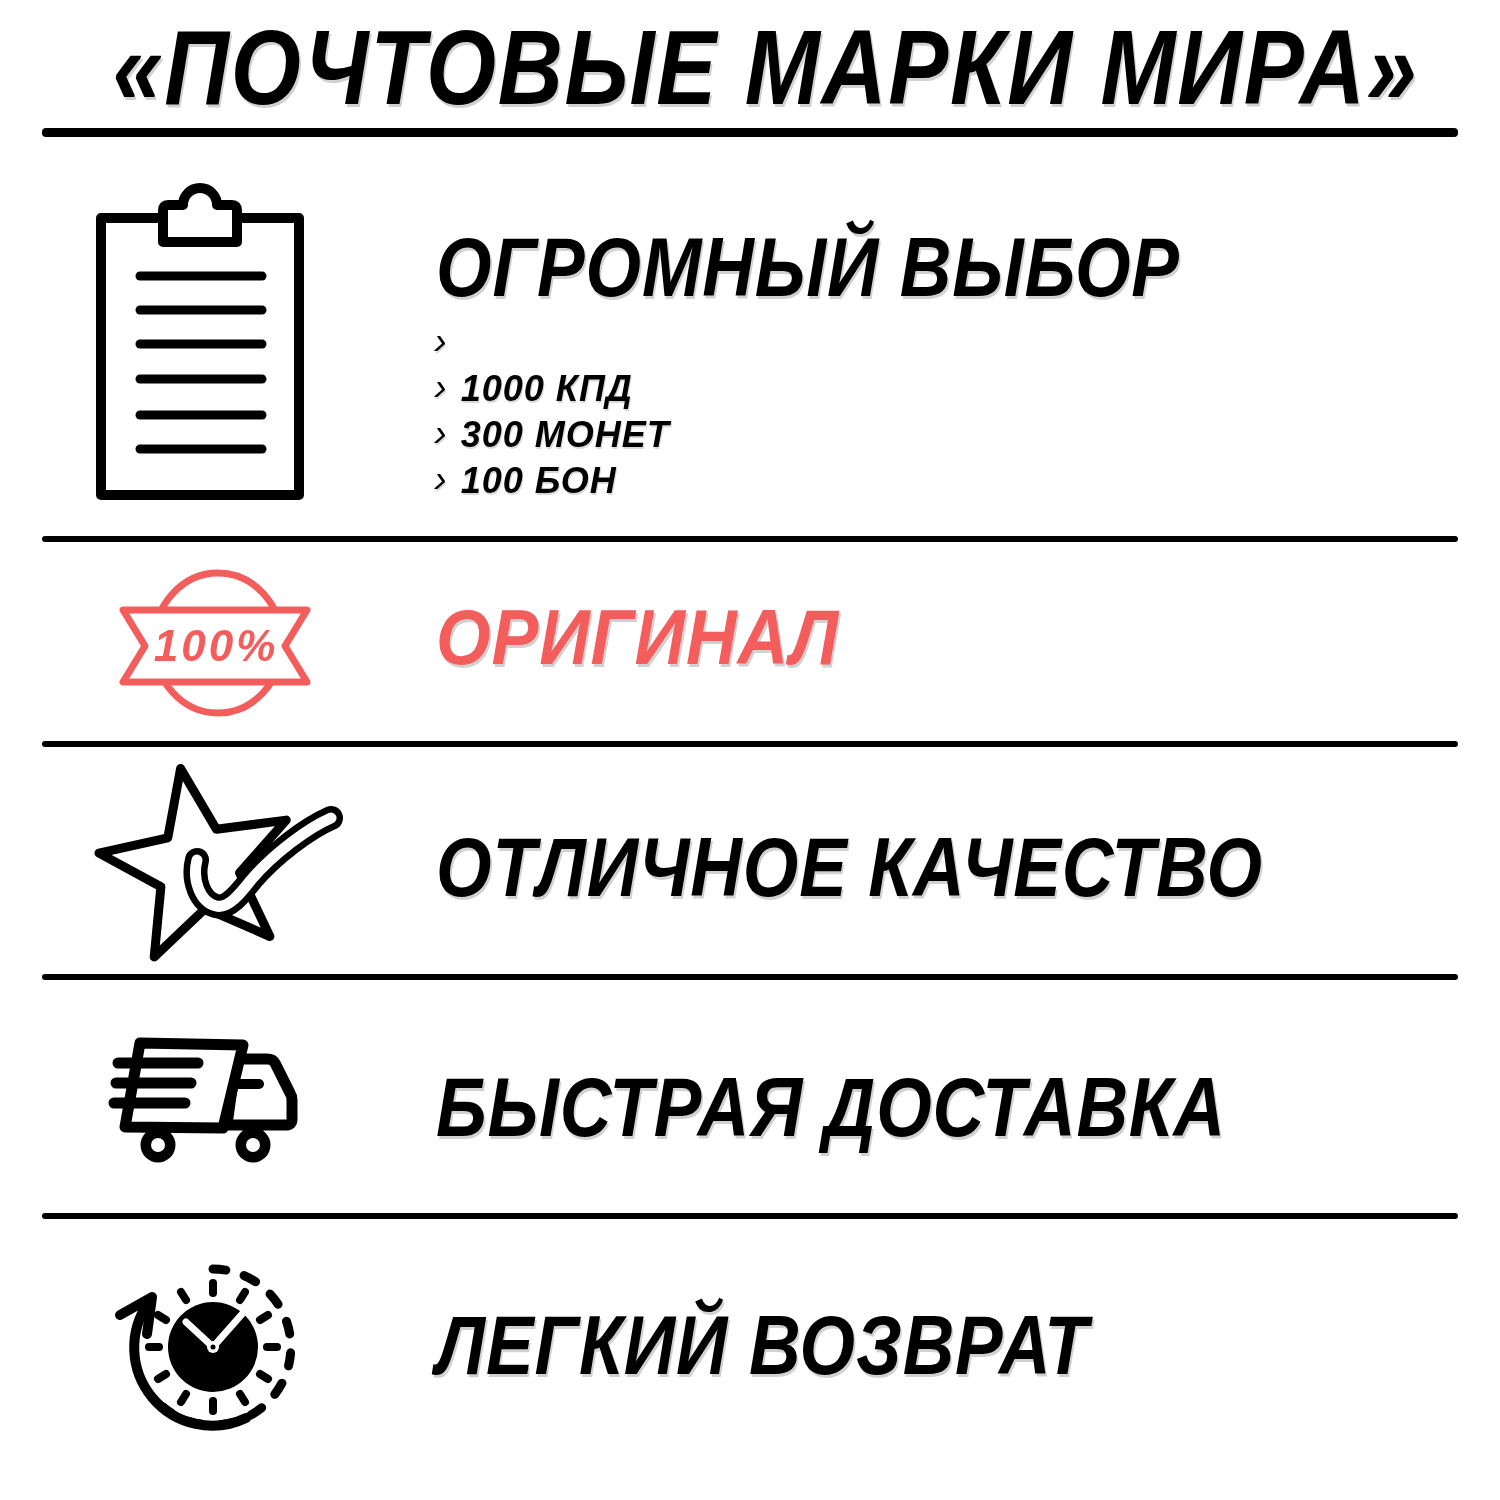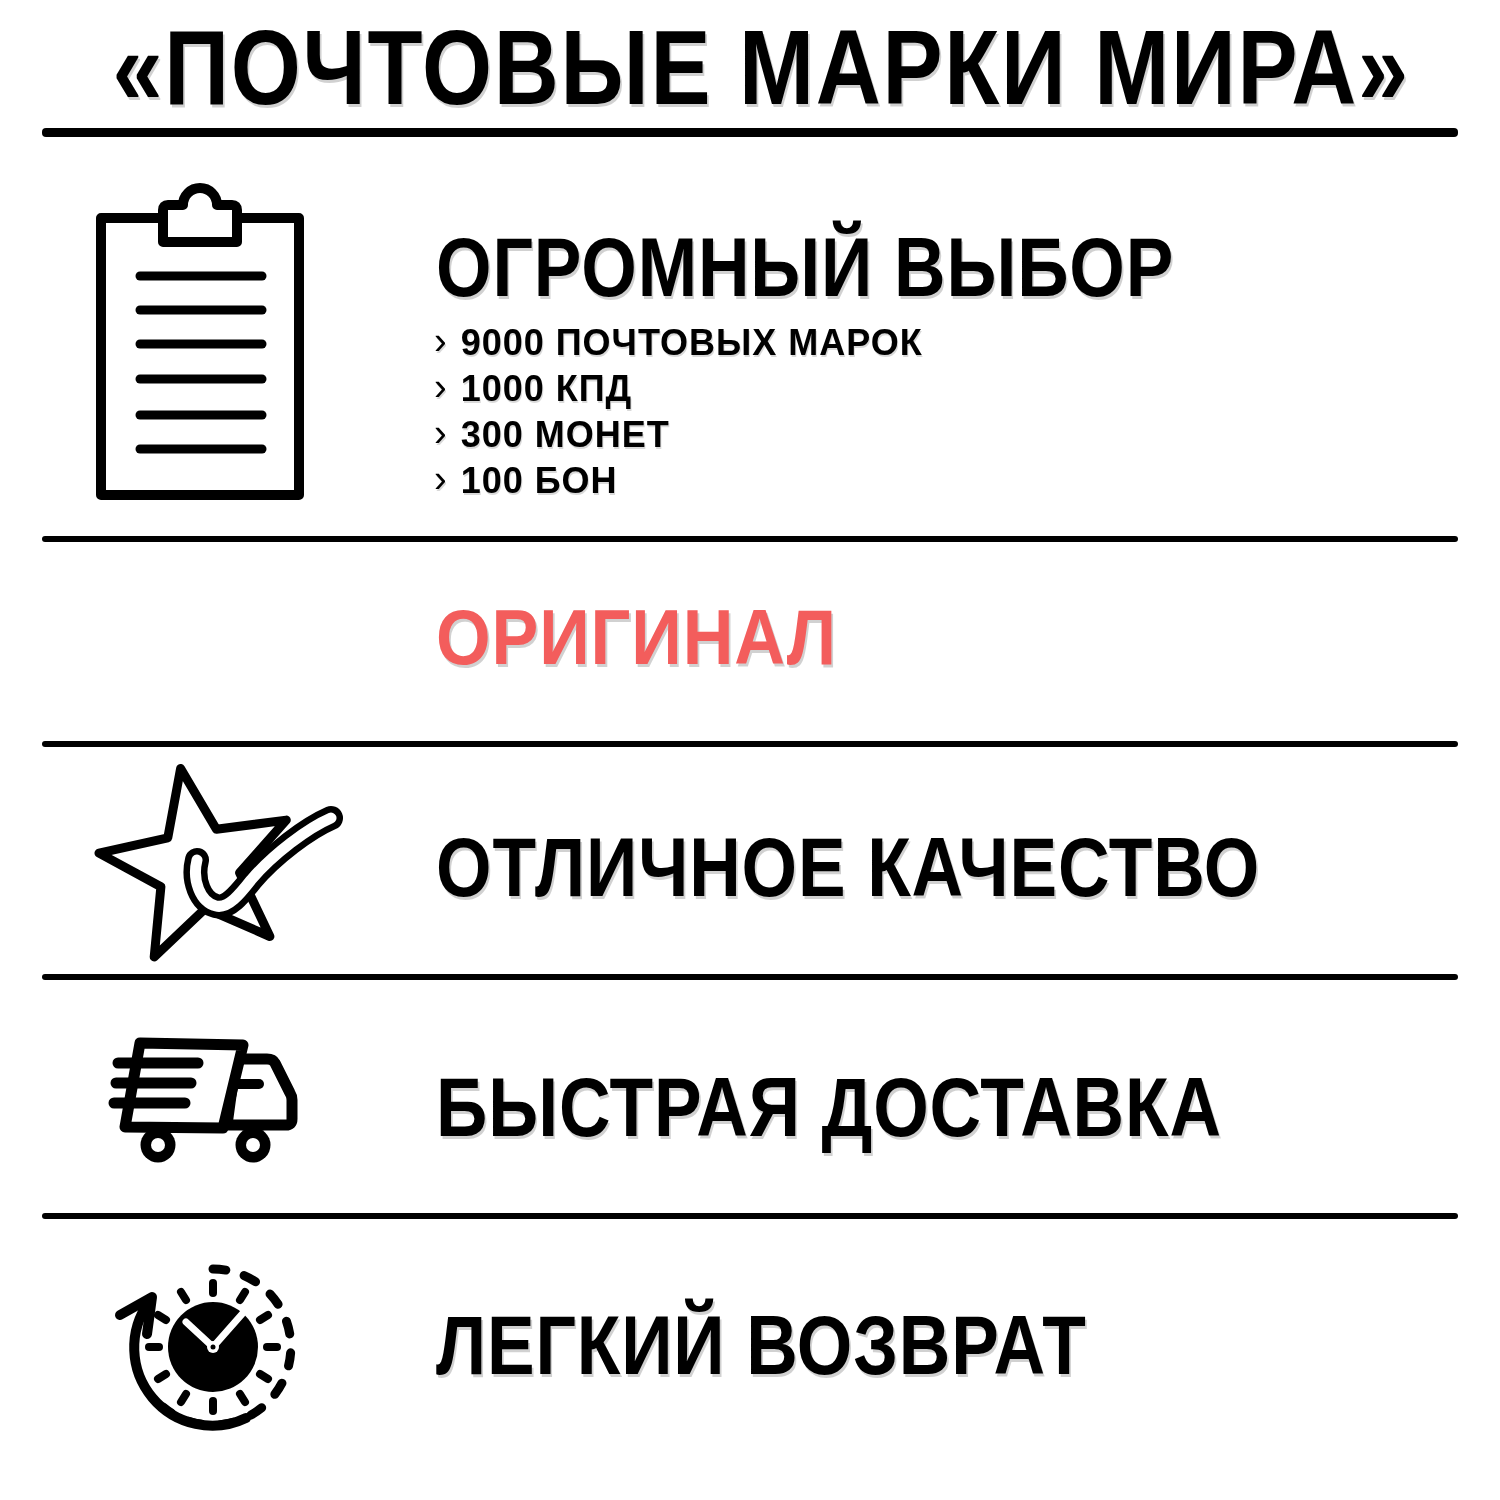--- a/index.html
+++ b/index.html
@@ -1,17 +1,17 @@
 <!DOCTYPE html>
 <html><head>
 <meta charset="utf-8">
 <style>
   html,body{margin:0;padding:0;background:#ffffff;}
   .poster{position:relative;width:1500px;height:1500px;background:#ffffff;overflow:hidden;
-          font-family:"Liberation Sans",sans-serif;color:#000;}
+          font-family:"Liberation Sans",sans-serif;color:#000;font-style:italic;}
   .title{position:absolute;left:0;top:14px;width:1500px;text-align:center;
          font-size:106px;font-weight:700;line-height:1;letter-spacing:2px;white-space:nowrap;
          transform:scaleX(0.85);transform-origin:center top;
          text-shadow:2px 3px 0 rgba(0,0,0,0.18);}
   .rule{position:absolute;left:42px;width:1416px;background:#000;border-radius:4px;}
   .title-rule{top:128px;height:9px;}
   .rule-1{top:536px;height:6px;}
   .rule-2{top:741px;height:6px;}
   .rule-3{top:974px;height:6px;}
   .rule-4{top:1213px;height:6px;}
@@ -54,38 +54,44 @@
         <line x1="47" y1="194" x2="169" y2="194"></line>
         <line x1="47" y1="230" x2="169" y2="230"></line>
         <line x1="47" y1="264" x2="169" y2="264"></line>
       </g>
     </svg>
   </div>
   <div class="heading h-selection">ОГРОМНЫЙ ВЫБОР</div>
   <div class="bullets">
     <div class="bullet-row">
       <span class="chev">›</span>
-      <span>9000 ПОЧТОВЫХ МАРОК</span>
     </div>
     <div class="bullet-row">
       <span class="chev">›</span>
       <span>1000 КПД</span>
     </div>
     <div class="bullet-row">
       <span class="chev">›</span>
       <span>300 МОНЕТ</span>
     </div>
     <div class="bullet-row">
       <span class="chev">›</span>
       <span>100 БОН</span>
     </div>
   </div>
 
   <div class="rule rule-1"></div>
 
+  <div class="icon icon-badge">
+    <svg width="195" height="160" viewBox="0 0 195 160">
+      <ellipse cx="103" cy="77" rx="64" ry="70" fill="none" stroke="#F35D5C" stroke-width="7"></ellipse>
+      <path d="M8,44 L30,80 L8,116 L192,116 L170,80 L192,44 Z" fill="#fff" stroke="#F35D5C" stroke-width="7" stroke-linejoin="round"></path>
+      <text x="101" y="95" text-anchor="middle" font-family="Liberation Sans, sans-serif" font-size="44" font-weight="700" letter-spacing="3" fill="#F35D5C">100%</text>
+    </svg>
+  </div>
   <div class="heading h-original">ОРИГИНАЛ</div>
 
   <div class="rule rule-2"></div>
 
   <div class="icon icon-star">
     <svg width="245" height="200" viewBox="0 0 245 200" fill="none">
       <path d="M92.6,6.5 L128.4,67.3 L198.3,58.1 L151.6,110.8 L181.9,174.5 L117.3,146.4
                L66.2,194.9 L72.9,124.7 L11,91.1 L79.8,75.8 Z" stroke="#000" stroke-width="9" stroke-linejoin="round"></path>
       <path d="M109,98 C104,118 112,140 128,144 C140,147 152,132 163,118 C185,92 220,66 243,56" stroke="#000" stroke-width="24" stroke-linecap="round"></path>
       <path d="M109,98 C104,118 112,140 128,144 C140,147 152,132 163,118 C185,92 220,66 243,56" stroke="#fff" stroke-width="11" stroke-linecap="round"></path>

